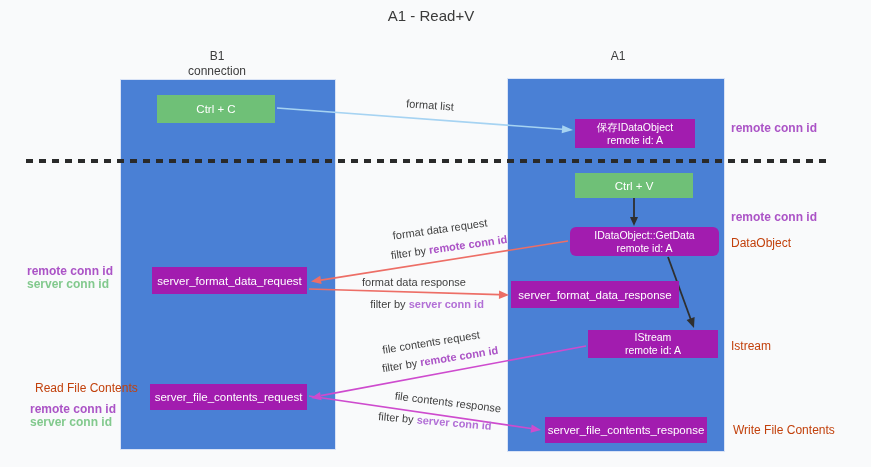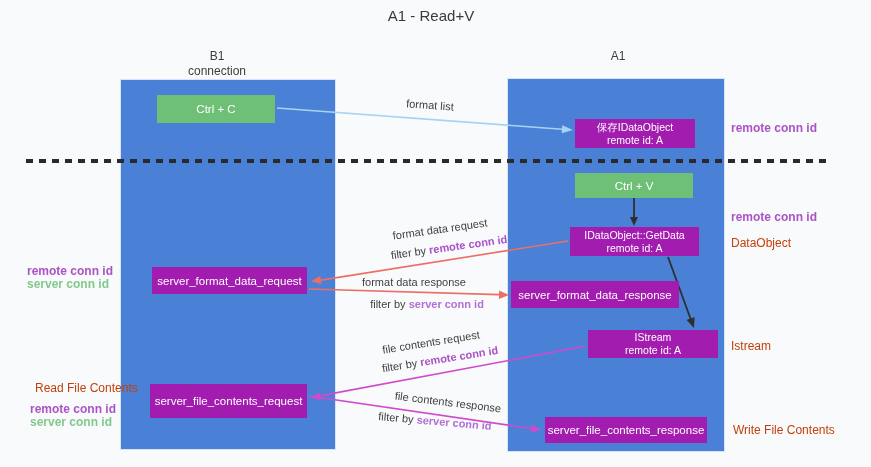--- a/index.html
+++ b/index.html
@@ -82,39 +82,39 @@
 
   <div class="abs node orange fs10" style="left:575px;top:119px;width:120px;height:29px;">
     <span>保存IDataObject</span>
     <span>remote id: A</span>
   </div>
 
   <div class="abs node green fs11" style="left:575px;top:173px;width:118px;height:25px;">
     <span>Ctrl + V</span>
   </div>
 
-  <div class="abs node orange fs10" style="left:570px;top:227px;width:129px;height:29px;">
+  <div class="abs node orange fs10" style="left:570px;top:227px;width:149px;height:29px;border-radius:6px;">
     <span>IDataObject::GetData</span>
     <span>remote id: A</span>
   </div>
 
   <div class="abs node orange fs11" style="left:152px;top:267px;width:155px;height:27px;">
     <span>server_format_data_request</span>
   </div>
 
   <div class="abs node orange fs11" style="left:511px;top:281px;width:168px;height:27px;">
     <span>server_format_data_response</span>
   </div>
 
   <div class="abs node orange fs10" style="left:588px;top:330px;width:130px;height:28px;">
     <span>IStream</span>
     <span>remote id: A</span>
   </div>
 
-  <div class="abs node orange fs11" style="left:150px;top:384px;width:157px;height:34px;">
+  <div class="abs node orange fs11" style="left:150px;top:384px;width:157px;height:26px;">
     <span>server_file_contents_request</span>
   </div>
 
   <div class="abs node orange fs11" style="left:545px;top:417px;width:162px;height:26px;">
     <span>server_file_contents_response</span>
   </div>
 
   <div class="abs flow-label" style="left:385px;top:99px;width:90px;transform:rotate(4deg);">
     <span>format list</span>
   </div>

